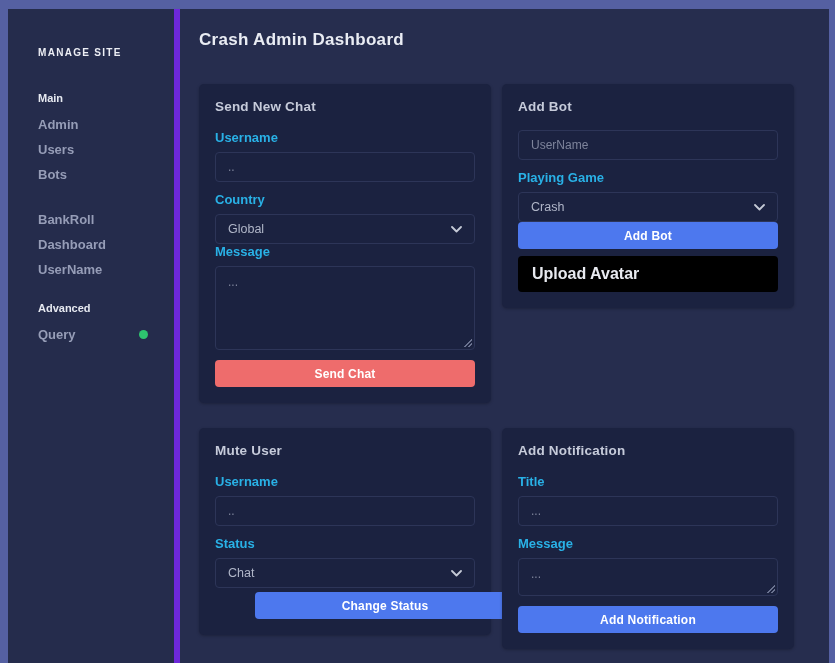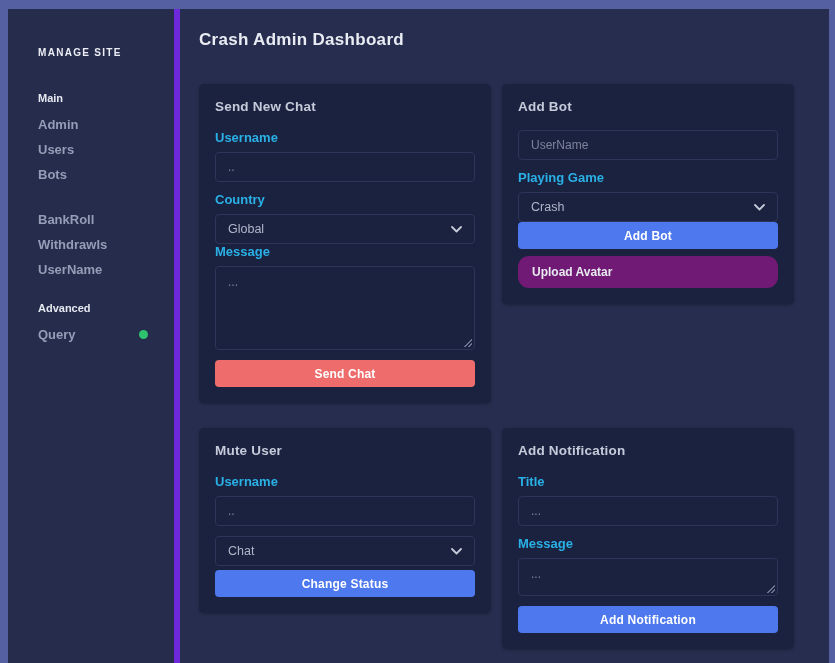--- a/index.html
+++ b/index.html
@@ -34,23 +34,23 @@
   .ta-wrap { position:relative; margin-bottom:10px; }
   .textarea { display:block; resize:none; padding:8px 12px; outline:none; }
   .ta-tall { height:84px; }
   .ta-short { height:38px; }
   .resize-handle { position:absolute; right:3px; bottom:3px; width:9px; height:9px; cursor:nwse-resize;
     background:linear-gradient(135deg, transparent 55%, #6b7390 55% 63%, transparent 63% 77%, #6b7390 77% 85%, transparent 85%); }
 
   .btn { display:block; width:100%; border:none; border-radius:4px; height:27px; font-family:"Liberation Sans","DejaVu Sans",sans-serif; font-size:12px; font-weight:700; color:#fff; cursor:pointer; letter-spacing:.2px; }
   .btn-red { background:#ee6c6c; }
   .btn-blue { background:#4d78ee; }
-  .btn-gap { margin-top:4px; }
+  .btn-gap { margin-top:4px;margin-left:40px; }
 
-  .upload-bar { margin-top:7px; background:#701a75; border-radius:11px; padding:9px 14px; color:#e8eaf0; font-size:12px; font-weight:700; cursor:pointer; }
+  .upload-bar { margin-top:7px; background:#000000; border-radius:4px; padding:9px 14px; color:#e8eaf0; font-size:16px; font-weight:700; cursor:pointer; }
 
   svg { display:block; }
 </style>
 </head>
 <body>
 
 <div class="frame">
   <div class="app">
 
     <aside class="sidebar">
@@ -67,21 +67,21 @@
         <div class="nav-item">
           <span>Bots</span>
         </div>
       </div>
 
       <div class="nav-section">
         <div class="nav-item">
           <span>BankRoll</span>
         </div>
         <div class="nav-item">
-          <span>Withdrawls</span>
+          <span>Dashboard</span>
         </div>
         <div class="nav-item">
           <span>UserName</span>
         </div>
       </div>
 
       <div class="nav-section">
         <div class="nav-heading">Advanced</div>
         <div class="nav-item">
           <span>Query</span>
@@ -133,20 +133,21 @@
         </section>
 
       </div>
 
       <div class="row">
 
         <section class="card">
           <div class="card-title">Mute User</div>
           <div class="field-label">Username</div>
           <input class="text-input" type="text" placeholder=".." style="">
+          <div class="field-label">Status</div>
           <div class="select">
             <span>Chat</span>
             <span class="chev">
               <svg width="11" height="7" viewBox="0 0 11 7">
                   <polyline points="1,1 5.5,5.5 10,1" fill="none" stroke="#c5cad6" stroke-width="1.8" stroke-linecap="round" stroke-linejoin="round"></polyline>
                 </svg>
             </span>
           </div>
           <button class="btn btn-blue btn-gap">Change Status</button>
         </section>

